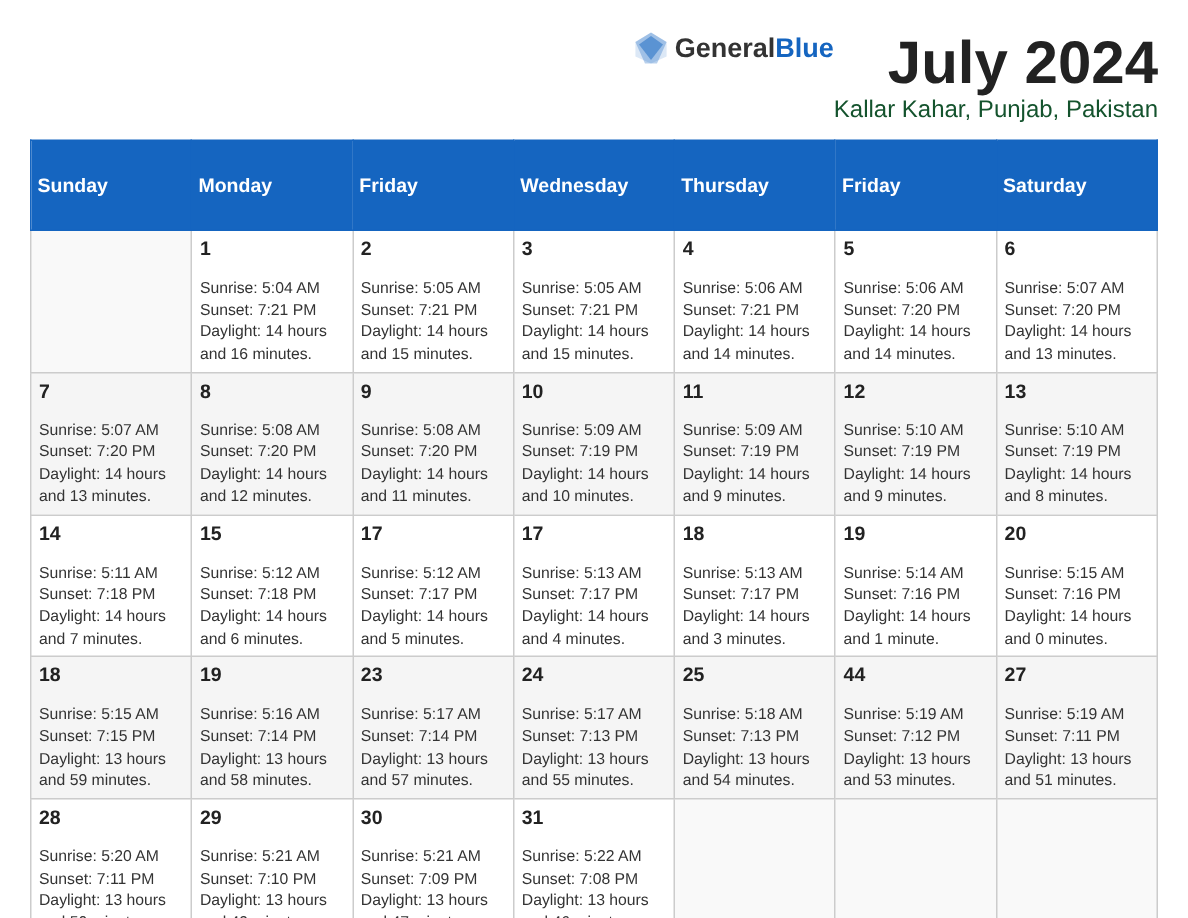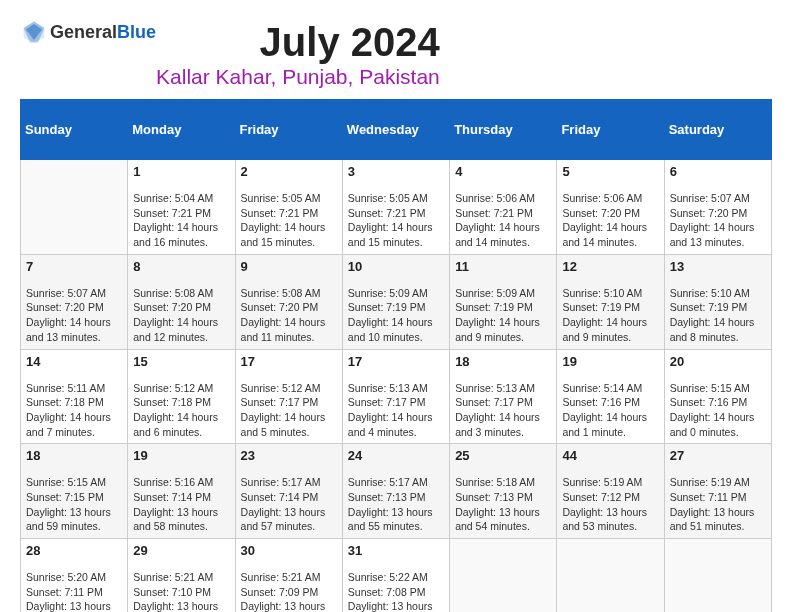--- a/index.html
+++ b/index.html
@@ -5,21 +5,21 @@
     * { box-sizing: border-box; margin: 0; padding: 0; }
     body {
       font-family: Arial, sans-serif;
       background: #fff;
       width: 792px;
       min-height: 612px;
       padding: 20px;
     }
     .header {
       display: flex;
-      justify-content: flex-start;
+      justify-content: flex-end;
       align-items: flex-start;
       margin-bottom: 10px;
     }
     .logo {
       display: flex;
       align-items: center;
     }
     .logo-icon {
       width: 24px;
       height: 24px;
@@ -28,22 +28,22 @@
     }
     .title-block {
       text-align: right;
     }
     .month-title {
       font-size: 40px;
       font-weight: bold;
       color: #222;
     }
     .location-title {
-      font-size: 21px;
-      color: #a21caf;
+      font-size: 16px;
+      color: #14532d;
     }
     table {
       width: 100%;
       border-collapse: collapse;
       font-size: 11px;
     }
     thead tr {
       background-color: #1565c0;
       color: #fff;
     }

